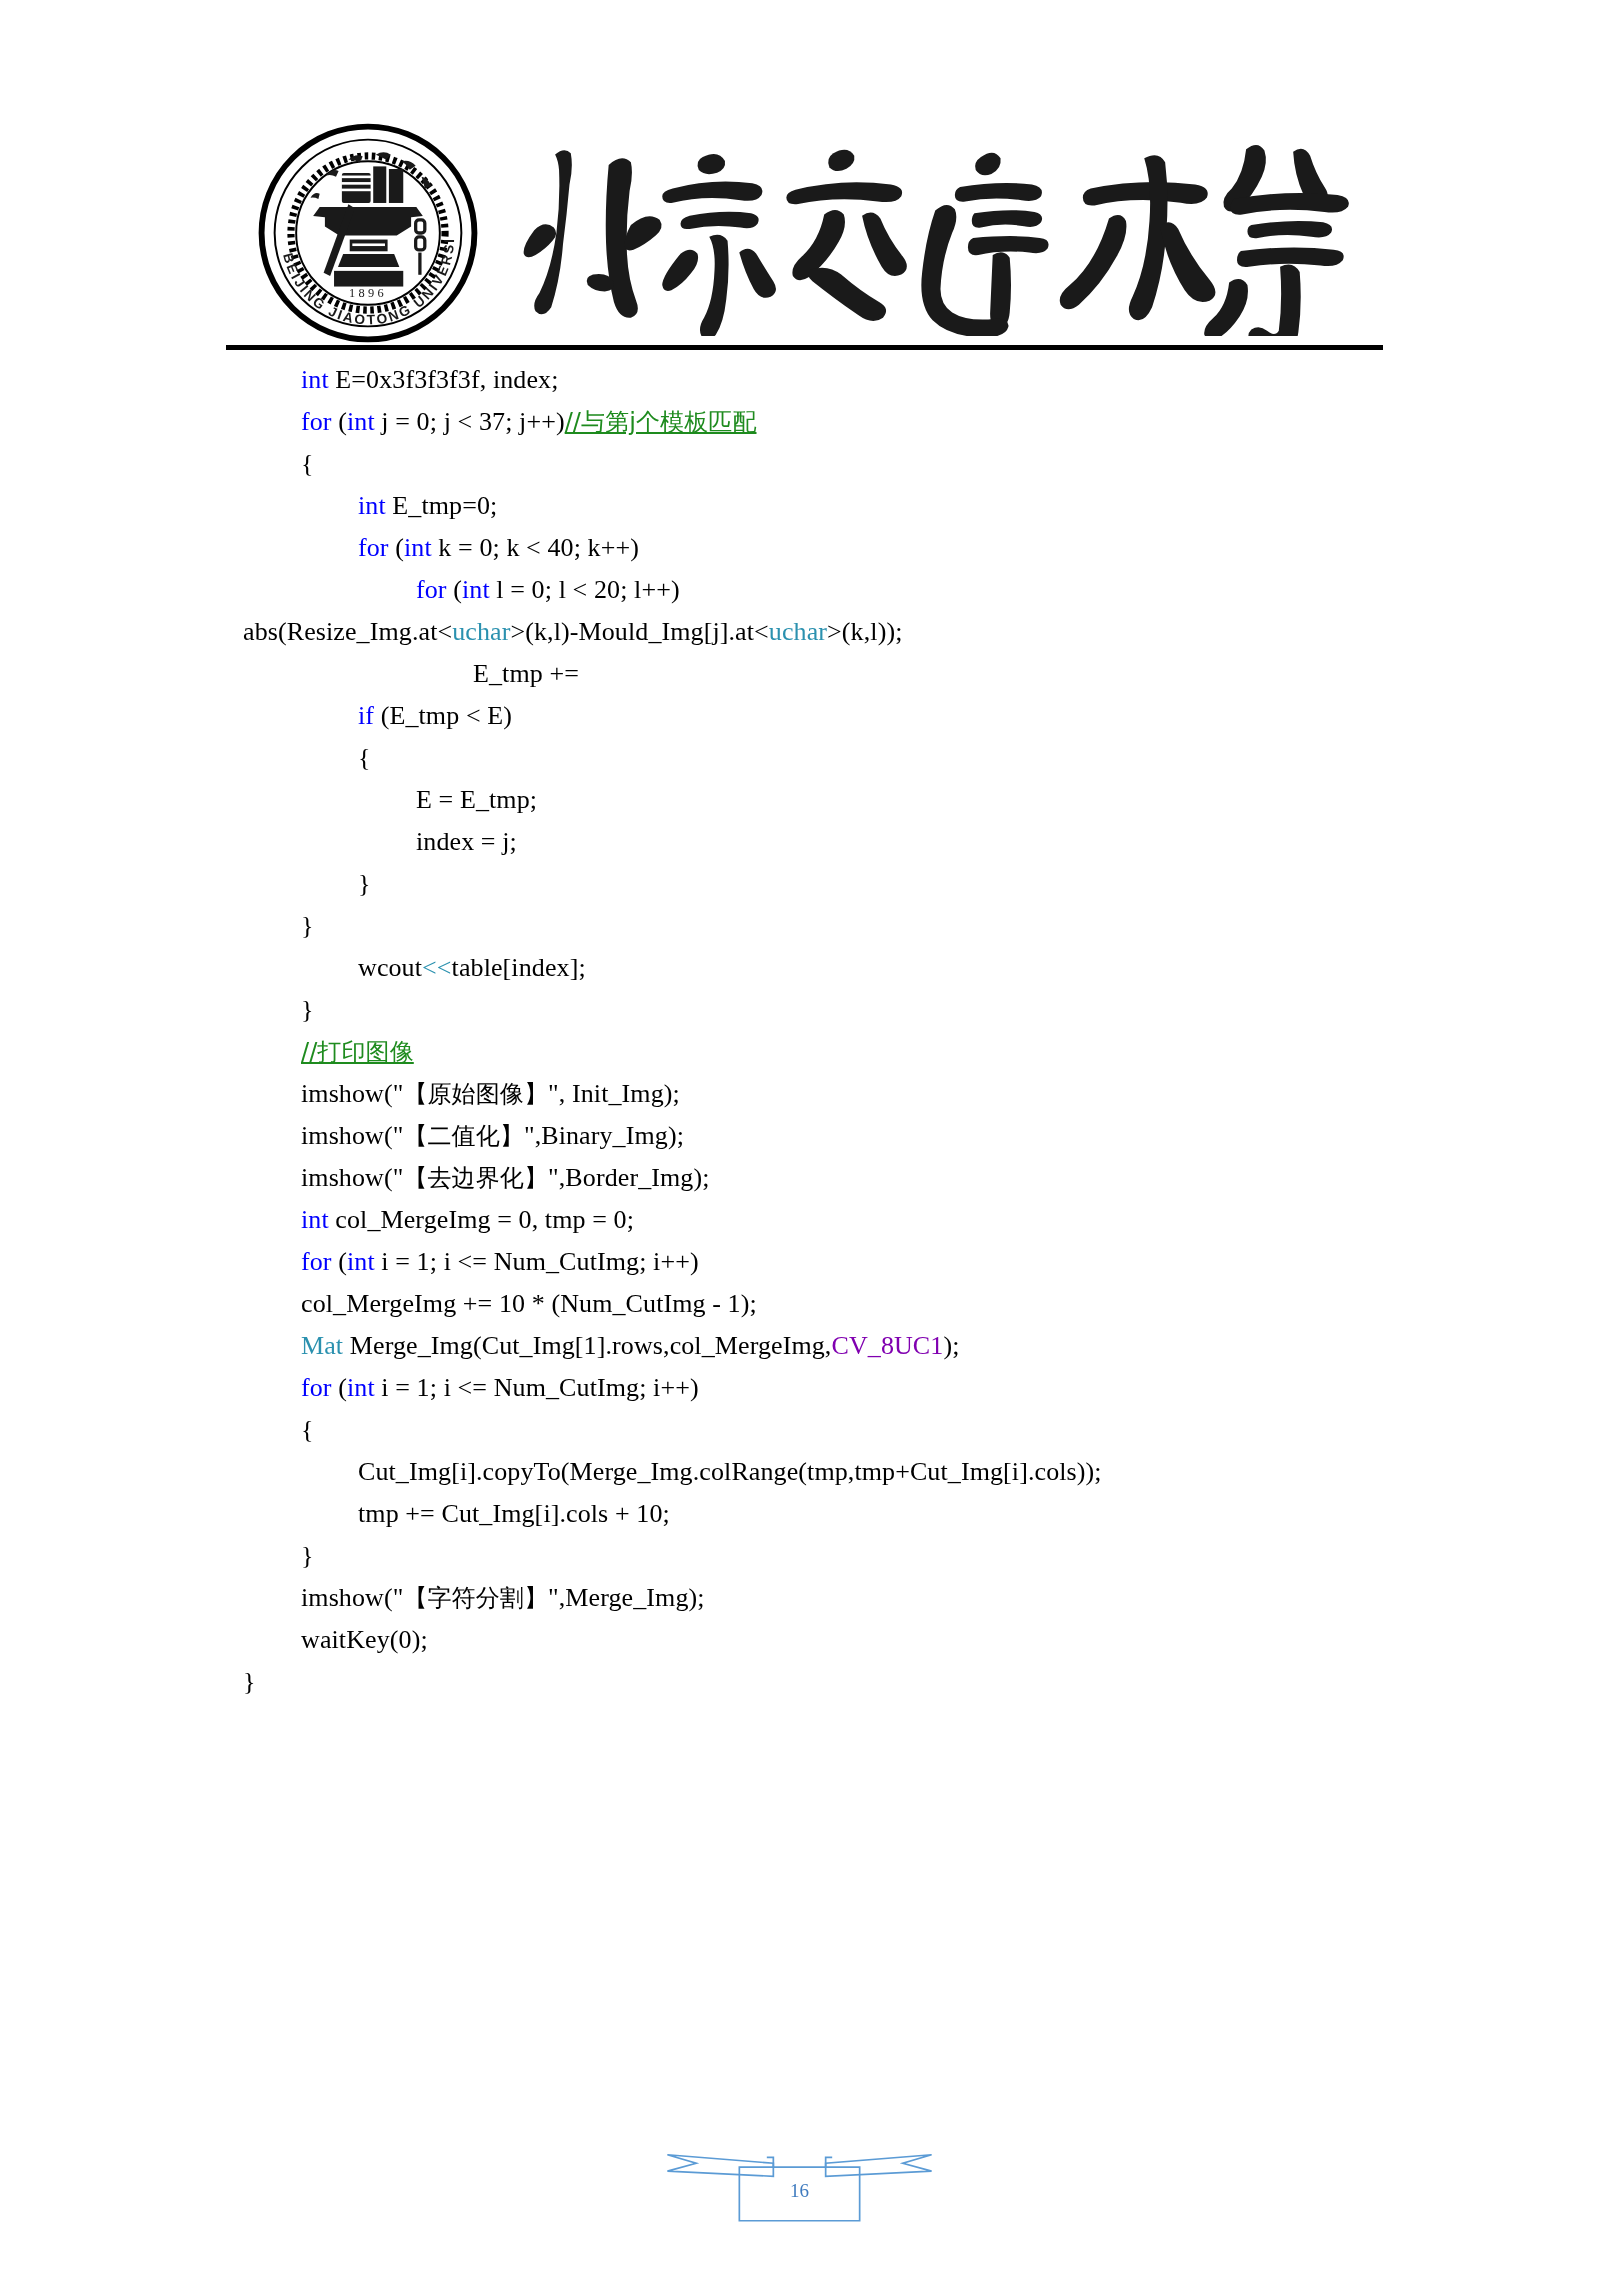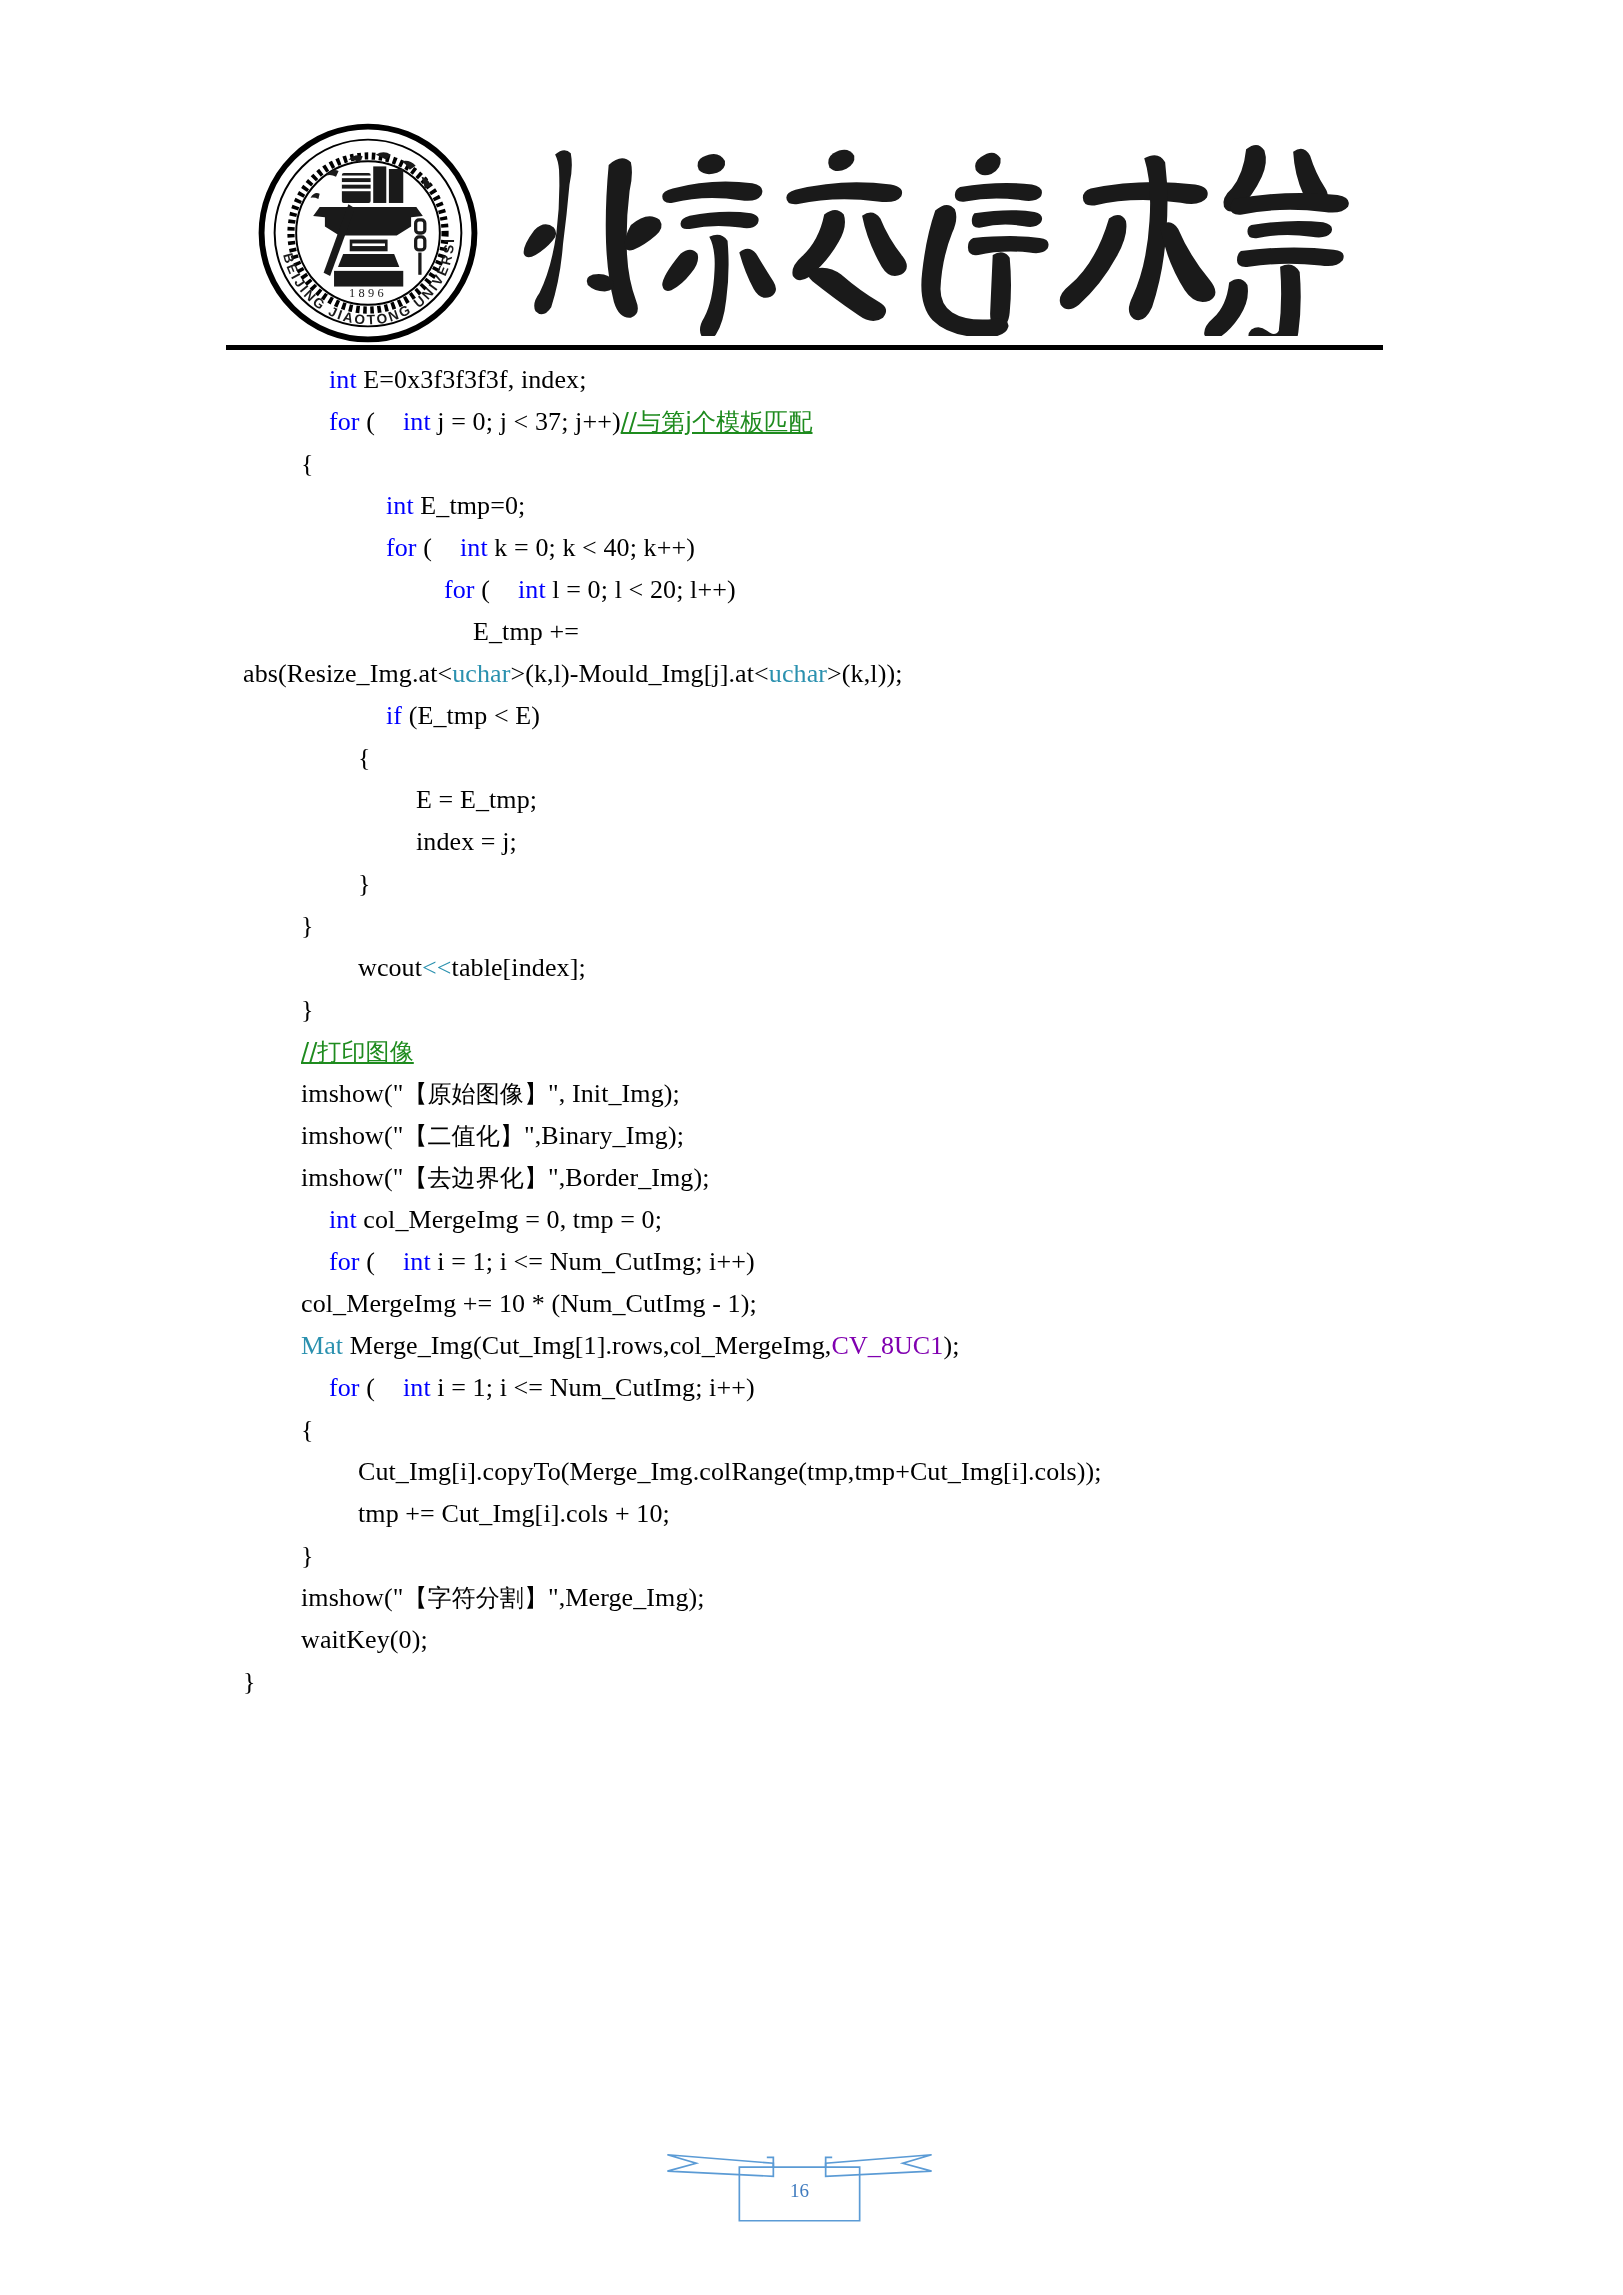--- a/index.html
+++ b/index.html
@@ -53,21 +53,21 @@
     font-size: 26px;
     color: #000000;
     white-space: pre;
     letter-spacing: 0.1px;
   }
   .ind1 { padding-left: 58px; }
   .ind2 { padding-left: 115px; }
   .ind3 { padding-left: 173px; }
   .ind4 { padding-left: 230px; }
 
-  .kw   { color: #0000ff; margin-left: 28px; }
+  .kw   { color: #0000ff; }
   .ty   { color: #2b91af; }
   .op   { color: #2b91af; }
   .cm   { color: #1e8b1e; text-decoration: underline; }
   .st   { color: #000000; }
   .mc   { color: #8000b0; }
 
   .cjk { font-family: "DejaVu Sans", sans-serif; font-size: 24px; }
 
   
   #footer {
@@ -227,22 +227,22 @@
 
 <div id="header-rule"></div>
 
 <div id="code">
     <div class="line ind1"><span class="kw">int</span><span> E=0x3f3f3f3f, index;</span></div>
     <div class="line ind1"><span class="kw">for</span><span> (</span><span class="kw">int</span><span> j = 0; j &lt; 37; j++)</span><span class="cm cjk">//与第j个模板匹配</span></div>
     <div class="line ind1"><span>{</span></div>
     <div class="line ind2"><span class="kw">int</span><span> E_tmp=0;</span></div>
     <div class="line ind2"><span class="kw">for</span><span> (</span><span class="kw">int</span><span> k = 0; k &lt; 40; k++)</span></div>
     <div class="line ind3"><span class="kw">for</span><span> (</span><span class="kw">int</span><span> l = 0; l &lt; 20; l++)</span></div>
+    <div class="line"><span>abs(Resize_Img.at&lt;</span><span class="ty">uchar</span><span>&gt;(k,l)-Mould_Img[j].at&lt;</span><span class="ty">uchar</span><span>&gt;(k,l));</span></div>
     <div class="line ind4"><span>E_tmp +=</span></div>
-    <div class="line"><span>abs(Resize_Img.at&lt;</span><span class="ty">uchar</span><span>&gt;(k,l)-Mould_Img[j].at&lt;</span><span class="ty">uchar</span><span>&gt;(k,l));</span></div>
     <div class="line ind2"><span class="kw">if</span><span> (E_tmp &lt; E)</span></div>
     <div class="line ind2"><span>{</span></div>
     <div class="line ind3"><span>E = E_tmp;</span></div>
     <div class="line ind3"><span>index = j;</span></div>
     <div class="line ind2"><span>}</span></div>
     <div class="line ind1"><span>}</span></div>
     <div class="line ind2"><span>wcout</span><span class="op">&lt;&lt;</span><span>table[index];</span></div>
     <div class="line ind1"><span>}</span></div>
     <div class="line ind1"><span class="cm cjk">//打印图像</span></div>
     <div class="line ind1"><span>imshow("</span><span class="st cjk">【原始图像】</span><span>", Init_Img);</span></div>

